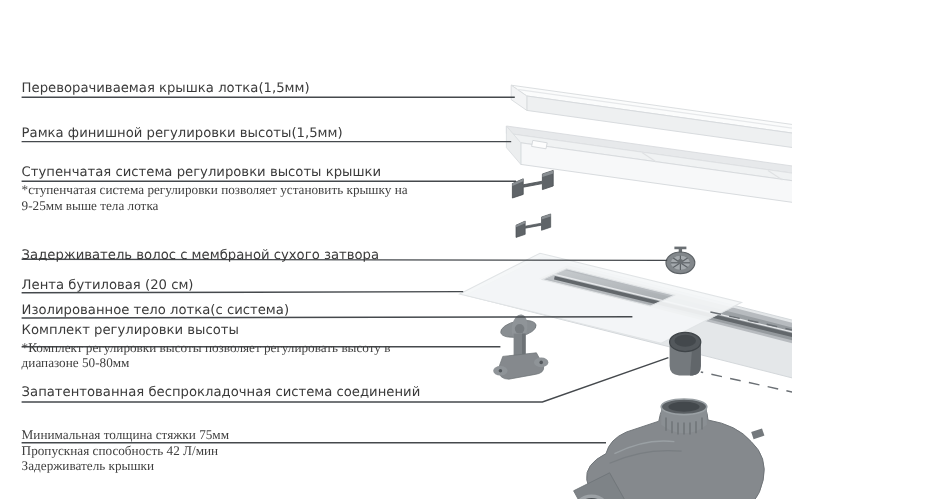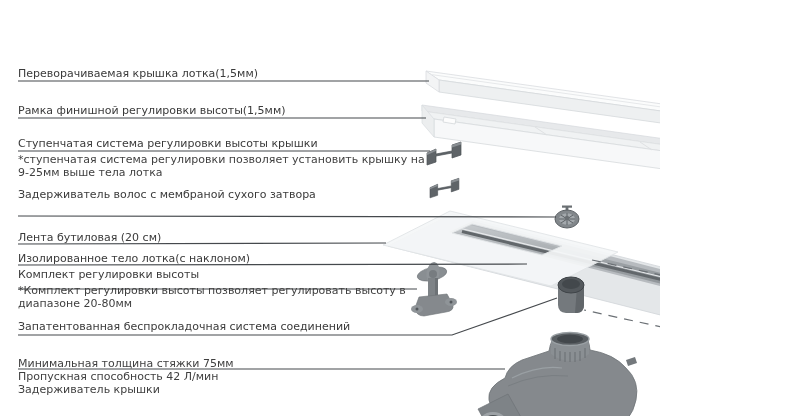--- a/index.html
+++ b/index.html
@@ -2,21 +2,21 @@
 <html><head>
 <meta charset="utf-8">
 <style>
   html,body{margin:0;padding:0;background:#ffffff;}
   #canvas{position:relative;width:660px;height:416px;background:#ffffff;overflow:hidden;
           font-family:"DejaVu Sans","Liberation Sans",sans-serif;margin-top:48px;}
   #diagram-svg{position:absolute;left:0;top:0;}
   .callout{position:absolute;left:18px;color:#3a3a3a;font-size:11px;line-height:13px;}
   .c-label{white-space:nowrap;}
   .c-note{white-space:nowrap;color:#3f3f3f;}
-  .c-notes{margin-top:3px;}
+  .c-notes{margin-top:3px;font-family:Liberation Serif, serif;}
   #product-title{position:absolute;left:586px;top:374px;width:204px;
                  font-family:"Liberation Sans","DejaVu Sans",sans-serif;
                  font-weight:bold;font-size:20px;color:#4b4b4b;white-space:nowrap;
                  transform:scaleX(0.78);transform-origin:left center;letter-spacing:0px;}
 </style>
 </head>
 <body>
 
 <div id="canvas">
 
@@ -163,37 +163,37 @@
   </div>
 
   <div class="callout" style="top:89px">
     <div class="c-label">Ступенчатая система регулировки высоты крышки</div>
     <div class="c-notes">
       <div class="c-note">*ступенчатая система регулировки позволяет установить крышку на</div>
       <div class="c-note">9-25мм выше тела лотка</div>
     </div>
   </div>
 
-  <div class="callout" style="top:140px">
+  <div class="callout" style="top:158px">
     <div class="c-label">Задерживатель волос с мембраной сухого затвора</div>
   </div>
 
   <div class="callout" style="top:183px">
     <div class="c-label">Лента бутиловая (20 см)</div>
   </div>
 
   <div class="callout" style="top:204px">
-    <div class="c-label">Изолированное тело лотка(с наклоном)</div>
+    <div class="c-label">Изолированное тело лотка(с система)</div>
   </div>
 
   <div class="callout" style="top:220px">
     <div class="c-label">Комплект регулировки высоты</div>
     <div class="c-notes">
       <div class="c-note">*Комплект регулировки высоты позволяет регулировать высоту в</div>
-      <div class="c-note">диапазоне 20-80мм</div>
+      <div class="c-note">диапазоне 50-80мм</div>
     </div>
   </div>
 
   <div class="callout" style="top:272px">
     <div class="c-label">Запатентованная беспрокладочная система соединений</div>
   </div>
 
   <div class="callout" style="top:308px">
     <div class="c-notes" style="margin-top:1px">
       <div class="c-note">Минимальная толщина стяжки 75мм</div>

